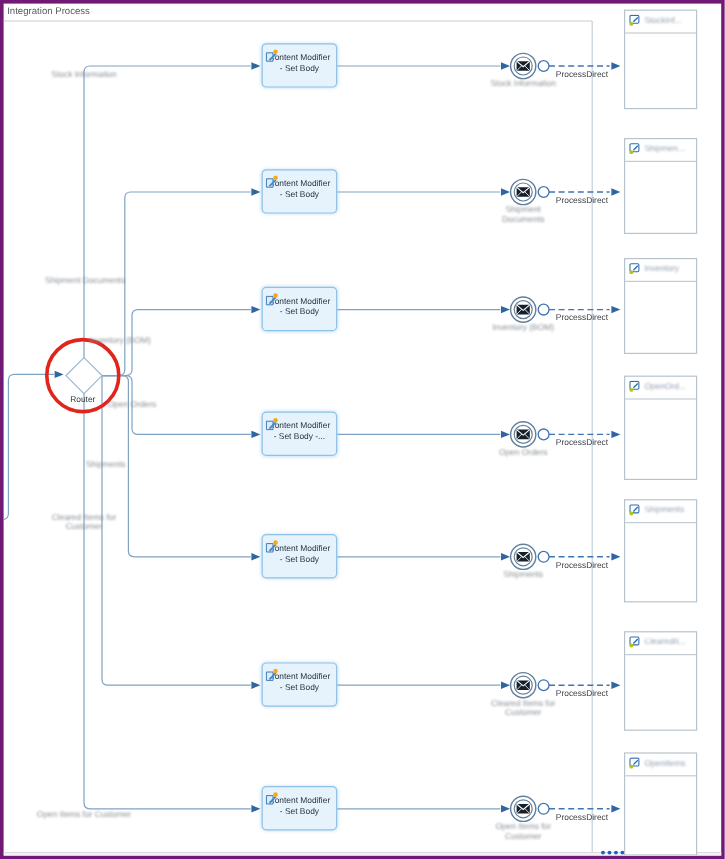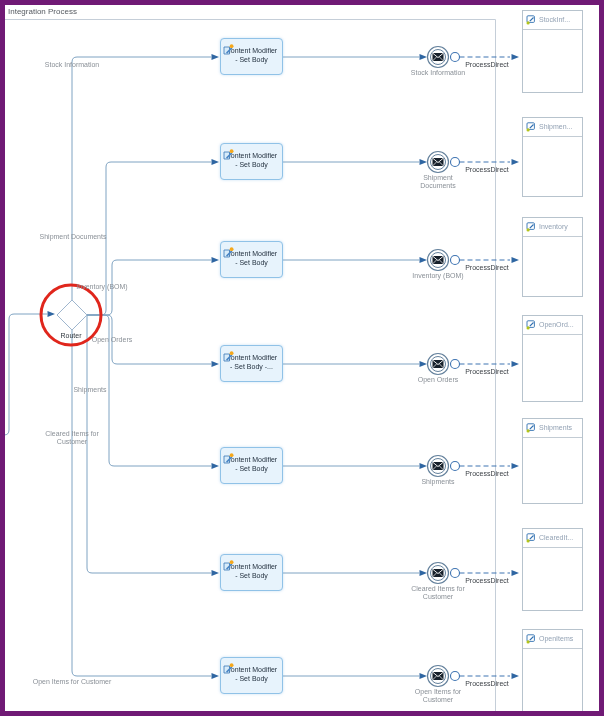--- a/index.html
+++ b/index.html
@@ -1,18 +1,18 @@
 <!DOCTYPE html>
 <html><head>
 <meta charset="utf-8">
 <style>
   html,body{margin:0;padding:0;background:#fff;}
   #canvas{
     position:relative;width:604px;height:716px;background:#fff;
-    border:5px solid #701a75;box-sizing:border-box;overflow:hidden;
+    border:3px solid #701a75;box-sizing:border-box;overflow:hidden;
     font-family:"Liberation Sans",sans-serif;
   }
   #wires{position:absolute;left:0;top:0;z-index:1;}
   .lbl{position:absolute;z-index:2;}
   .title{color:#555a60;font-size:8px;line-height:9px;}
   .tiny{font-size:7px;line-height:8px;}
   .blurred{filter:blur(0.7px);color:#8a9097;}
   .cond{text-align:center;}
   .ep-label{text-align:center;}
   .pd-label{color:#3a3f45;font-size:7px;line-height:8px;text-align:center;}

